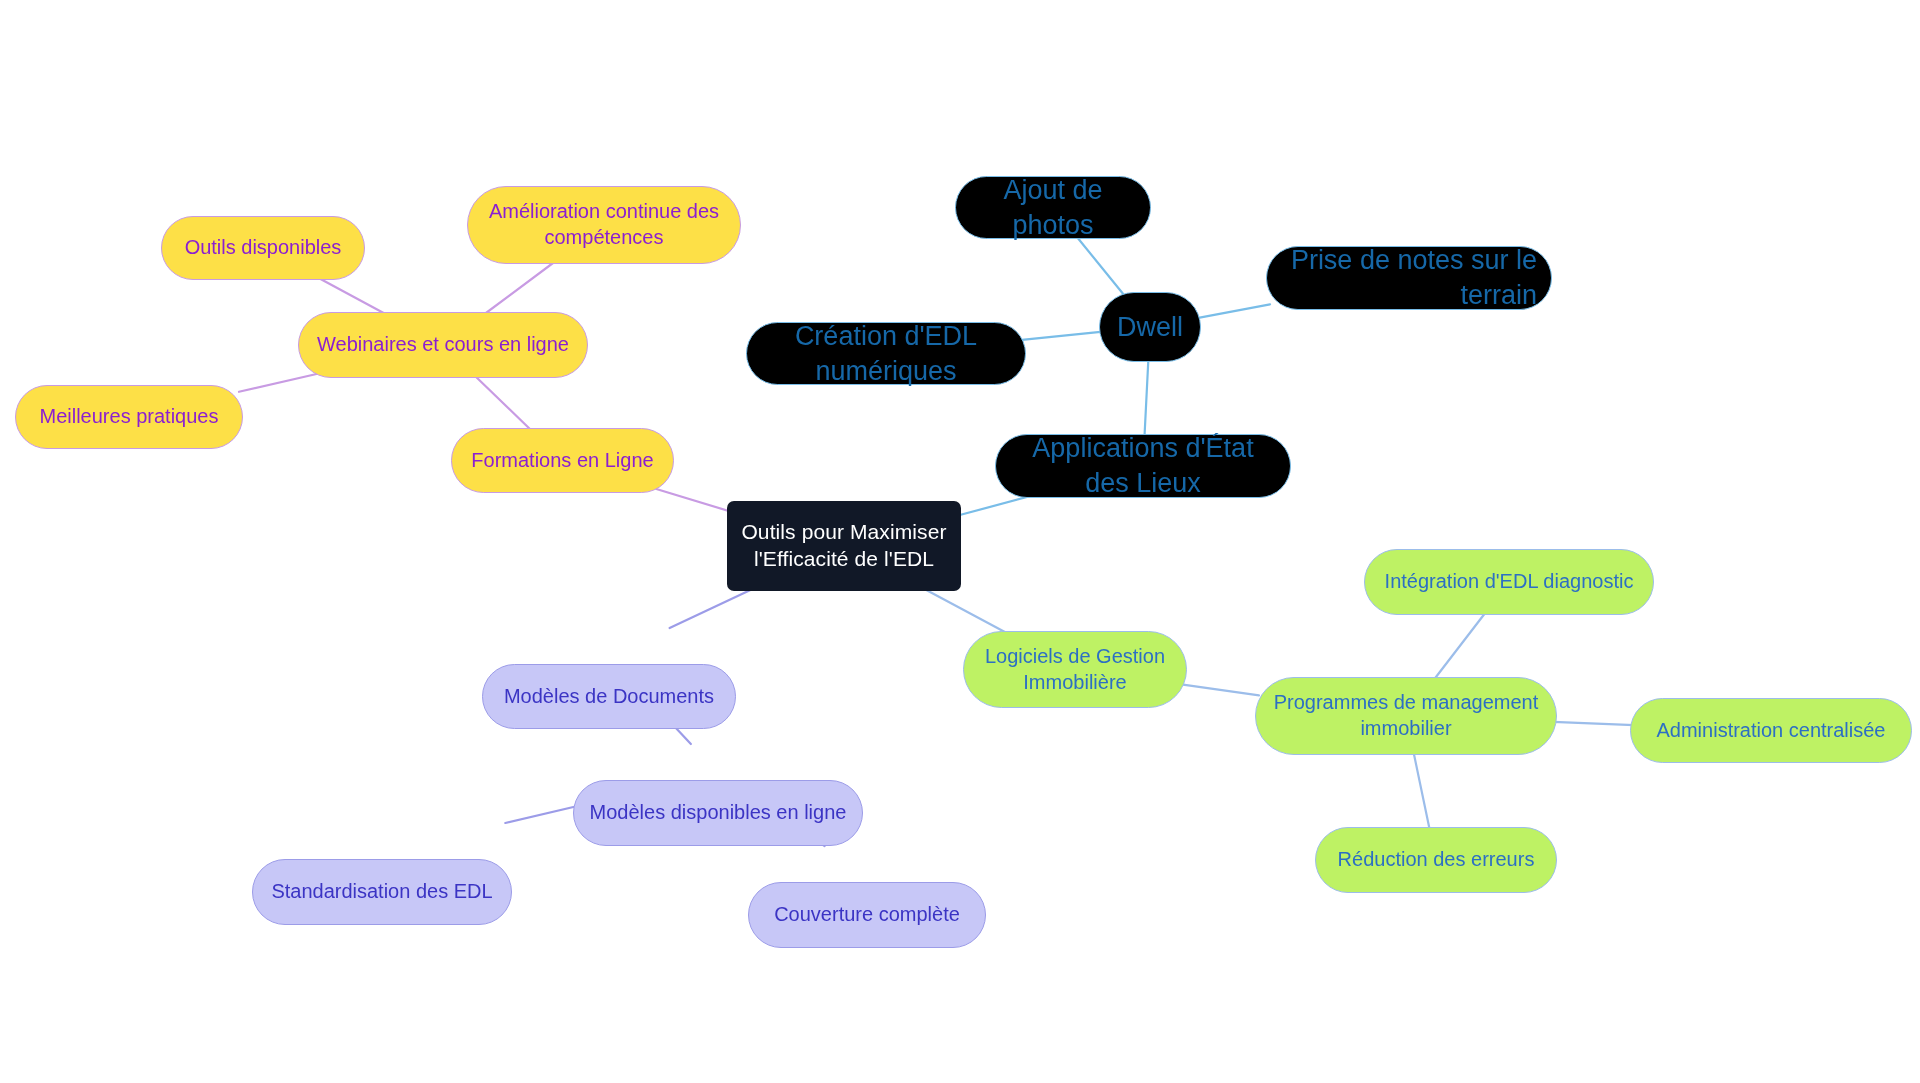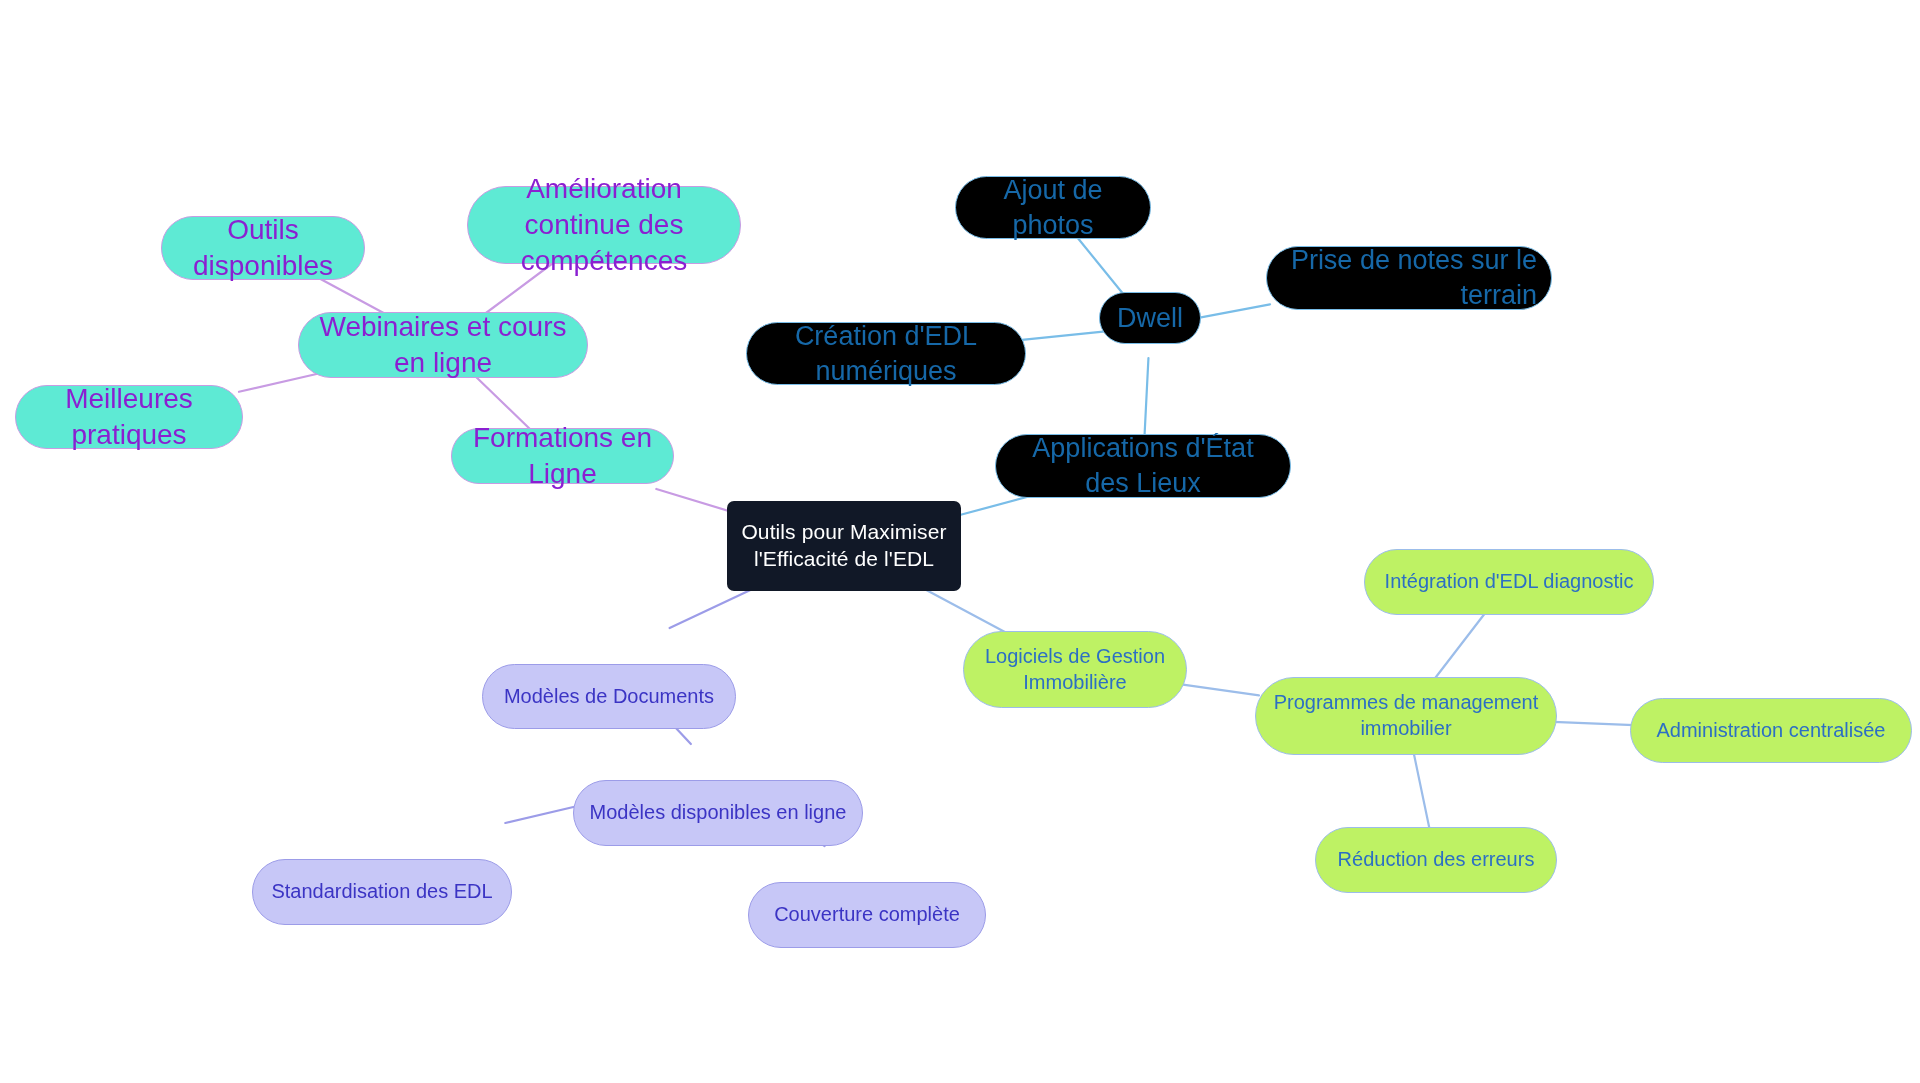--- a/index.html
+++ b/index.html
@@ -56,24 +56,24 @@
     color: #1668A8;
     font-size: 27px;
   }
   .node.pale {
     background: #bef264;
     border-color: #9CBDEA;
     color: #2C6FC4;
     font-size: 20px;
   }
   .node.lilac {
-    background: #5eead4;
+    background: #fde047;
     border-color: #C89BE3;
     color: #8B1FD1;
-    font-size: 28px;
+    font-size: 20px;
   }
   .node.peri {
     background: #C7C7F7;
     border-color: #9C9CE8;
     color: #3B34C4;
     font-size: 20px;
     margin-top: 40px;
   }
 </style>
 </head>
@@ -98,32 +98,32 @@
       <line x1="316.52777777777777" y1="374" x2="239" y2="391.7770700636943" stroke="#C89BE3" stroke-width="2.2" stroke-linecap="round"></line>
       <line x1="756.8054298642534" y1="587" x2="669.6108597285067" y2="628" stroke="#9C9CE8" stroke-width="2.2" stroke-linecap="round"></line>
       <line x1="635.6652360515021" y1="685" x2="690.8669527896996" y2="744" stroke="#9C9CE8" stroke-width="2.2" stroke-linecap="round"></line>
       <line x1="594.6582278481012" y1="802" x2="505.34177215189874" y2="823" stroke="#9C9CE8" stroke-width="2.2" stroke-linecap="round"></line>
       <line x1="760.3627450980392" y1="802" x2="824.6372549019608" y2="846" stroke="#9C9CE8" stroke-width="2.2" stroke-linecap="round"></line>
     </svg>
   <div id="node-layer">
       <div class="node root" style="left: 727px; top: 501px; width: 234px; height: 90px; border-radius: 7px;">Outils pour Maximiser
 l'Efficacité de l'EDL</div>
       <div class="node sky" style="left: 995px; top: 434px; width: 296px; height: 64px;">Applications d'État des Lieux</div>
-      <div class="node sky" style="left: 1099px; top: 292px; width: 102px; height: 52px;">Dwell</div>
+      <div class="node sky" style="left: 1099px; top: 292px; width: 102px; height: 70px;">Dwell</div>
       <div class="node sky" style="left: 955px; top: 176px; width: 196px; height: 63px;">Ajout de photos</div>
       <div class="node sky" style="left: 1266px; top: 246px; width: 286px; height: 64px; text-align: right;">Prise de notes sur le terrain</div>
       <div class="node sky" style="left: 746px; top: 322px; width: 280px; height: 63px;">Création d'EDL numériques</div>
       <div class="node pale" style="left: 963px; top: 631px; width: 224px; height: 77px;">Logiciels de Gestion
 Immobilière</div>
       <div class="node pale" style="left: 1255px; top: 677px; width: 302px; height: 78px;">Programmes de management
 immobilier</div>
       <div class="node pale" style="left: 1364px; top: 549px; width: 290px; height: 66px;">Intégration d'EDL diagnostic</div>
       <div class="node pale" style="left: 1630px; top: 698px; width: 282px; height: 65px;">Administration centralisée</div>
       <div class="node pale" style="left: 1315px; top: 827px; width: 242px; height: 66px;">Réduction des erreurs</div>
-      <div class="node lilac" style="left: 451px; top: 428px; width: 223px; height: 56px;">Formations en Ligne</div>
+      <div class="node lilac" style="left: 451px; top: 428px; width: 223px; height: 65px;">Formations en Ligne</div>
       <div class="node lilac" style="left: 298px; top: 312px; width: 290px; height: 66px;">Webinaires et cours en ligne</div>
       <div class="node lilac" style="left: 161px; top: 216px; width: 204px; height: 64px;">Outils disponibles</div>
       <div class="node lilac" style="left: 467px; top: 186px; width: 274px; height: 78px;">Amélioration continue des
 compétences</div>
       <div class="node lilac" style="left: 15px; top: 385px; width: 228px; height: 64px;">Meilleures pratiques</div>
       <div class="node peri" style="left: 482px; top: 624px; width: 254px; height: 65px;">Modèles de Documents</div>
       <div class="node peri" style="left: 573px; top: 740px; width: 290px; height: 66px;">Modèles disponibles en ligne</div>
       <div class="node peri" style="left: 252px; top: 819px; width: 260px; height: 66px;">Standardisation des EDL</div>
       <div class="node peri" style="left: 748px; top: 842px; width: 238px; height: 66px;">Couverture complète</div>
     </div>

